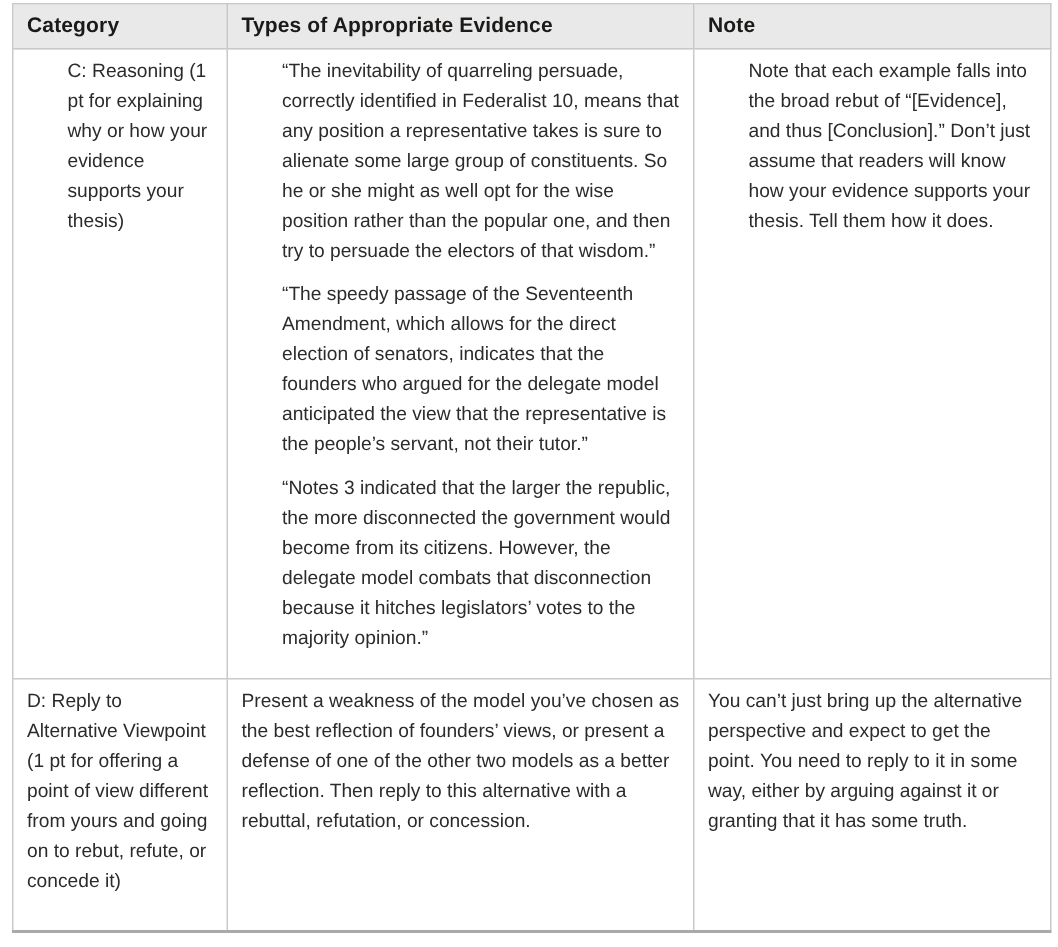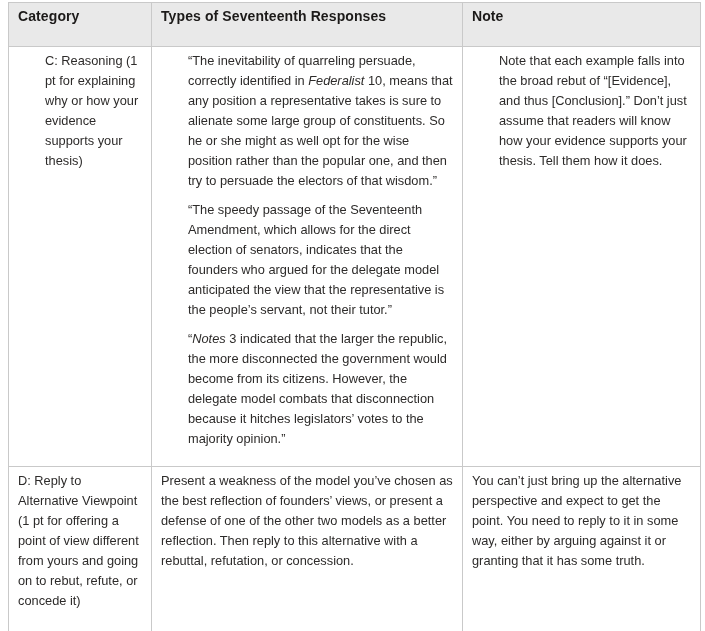--- a/index.html
+++ b/index.html
@@ -33,51 +33,51 @@
     vertical-align: top;
     text-align: left;
     box-sizing: border-box;
   }
   th {
     background: var(--header-bg, #e9e9e9);
     font-size: 14px;
     font-weight: bold;
     color: #1c1a19;
     padding: 5px 9px 4px;
-    height: 44px;
+    height: 30px;
     letter-spacing: 0.1px;
   }
   td {
     font-size: 12.8px;
     line-height: 20px;
     padding: 4px 9px 6px;
     color: var(--text, #2d2b2a);
   }
   tr.row-c td { height: 420px; padding-left: 36px; }
   tr.row-d td { height: 168px; }
   .resp p {
     margin: 0 0 9px 0;
   }
   .resp p:last-child { margin-bottom: 0; }
-  .it { font-style: italic; }
+  .it { }
 </style>
 </head>
 <body>
 
 <div class="page">
   <table class="rubric">
     <colgroup>
       <col class="c1">
       <col class="c2">
       <col class="c3">
     </colgroup>
     <thead>
       <tr>
         <th>Category</th>
-        <th>Types of Seventeenth Responses</th>
+        <th>Types of Appropriate Evidence</th>
         <th>Note</th>
       </tr>
     </thead>
     <tbody>
       <tr class="row-c">
         <td class="cat">C: Reasoning (1 pt for explaining why or how your evidence supports your thesis)</td>
         <td class="resp">
             <p><span>“The inevitability of quarreling persuade, correctly identified in </span><span class="it">Federalist</span><span> 10, means that any position a representative takes is sure to alienate some large group of constituents. So he or she might as well opt for the wise position rather than the popular one, and then try to persuade the electors of that wisdom.”</span></p>
             <p><span>“The speedy passage of the Seventeenth Amendment, which allows for the direct election of senators, indicates that the founders who argued for the delegate model anticipated the view that the representative is the people’s servant, not their tutor.”</span></p>
             <p><span>“</span><span class="it">Notes</span><span> 3 indicated that the larger the republic, the more disconnected the government would become from its citizens. However, the delegate model combats that disconnection because it hitches legislators’ votes to the majority opinion.”</span></p>

